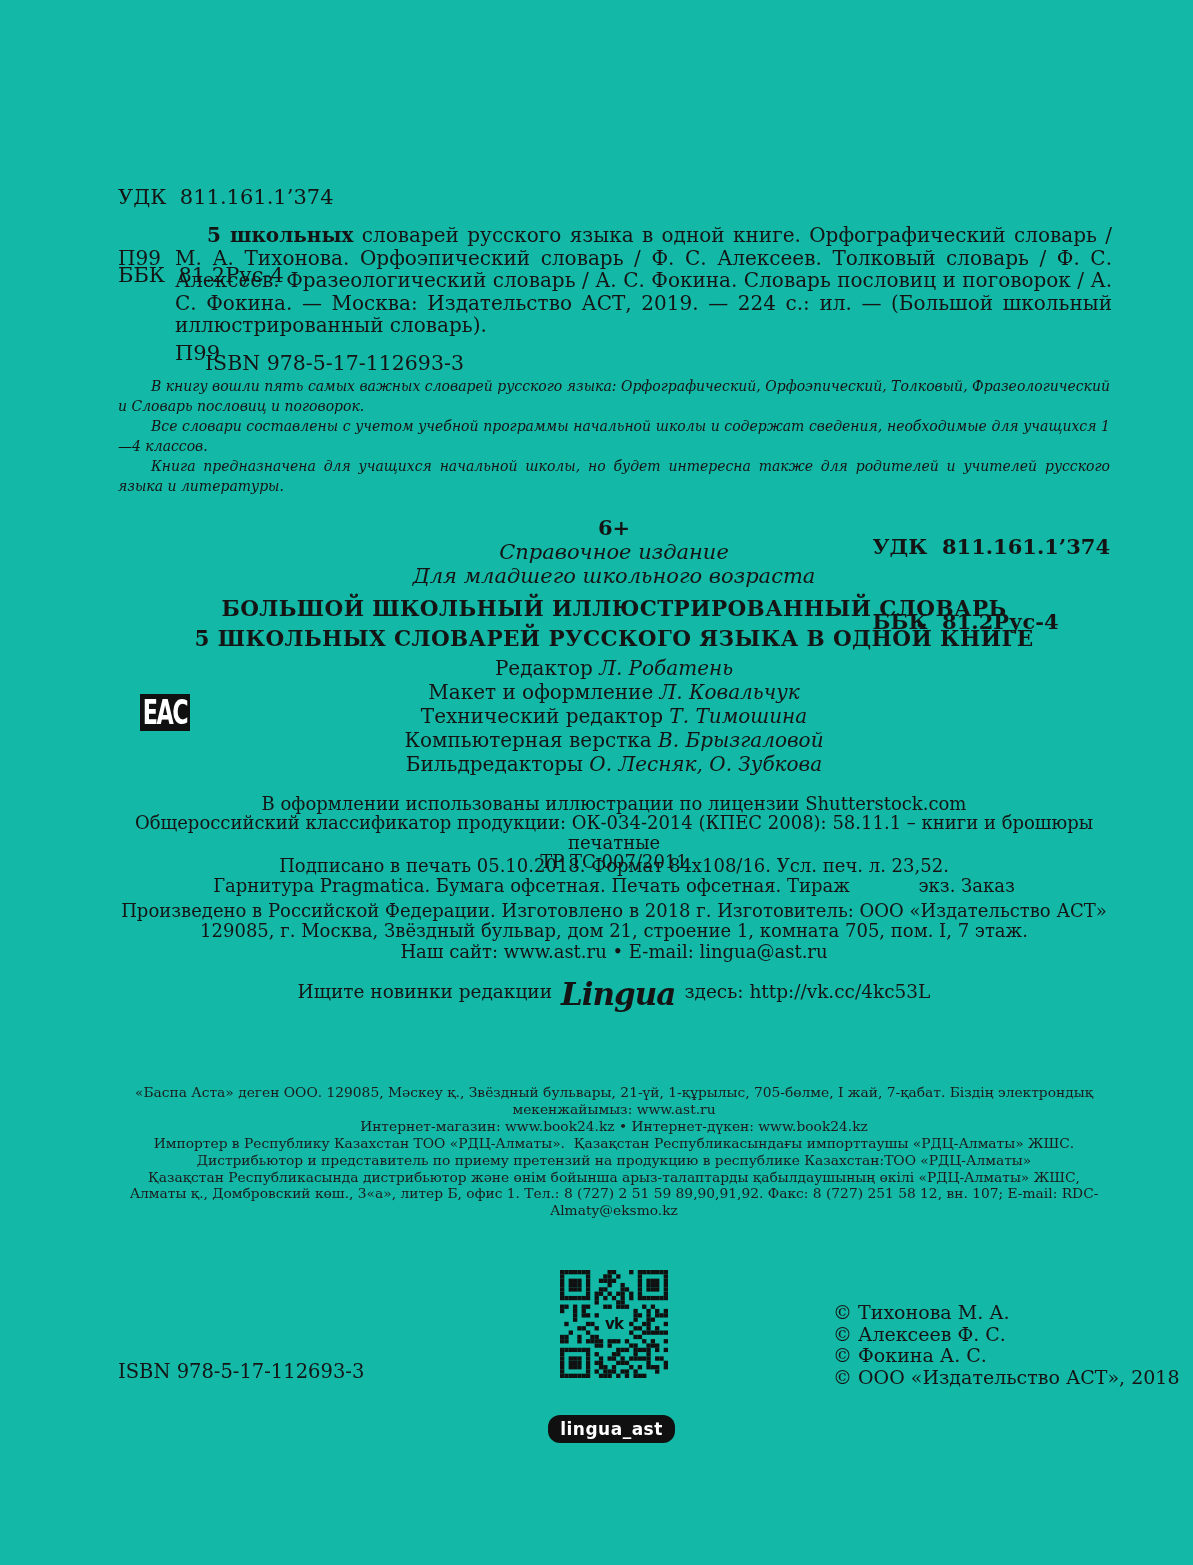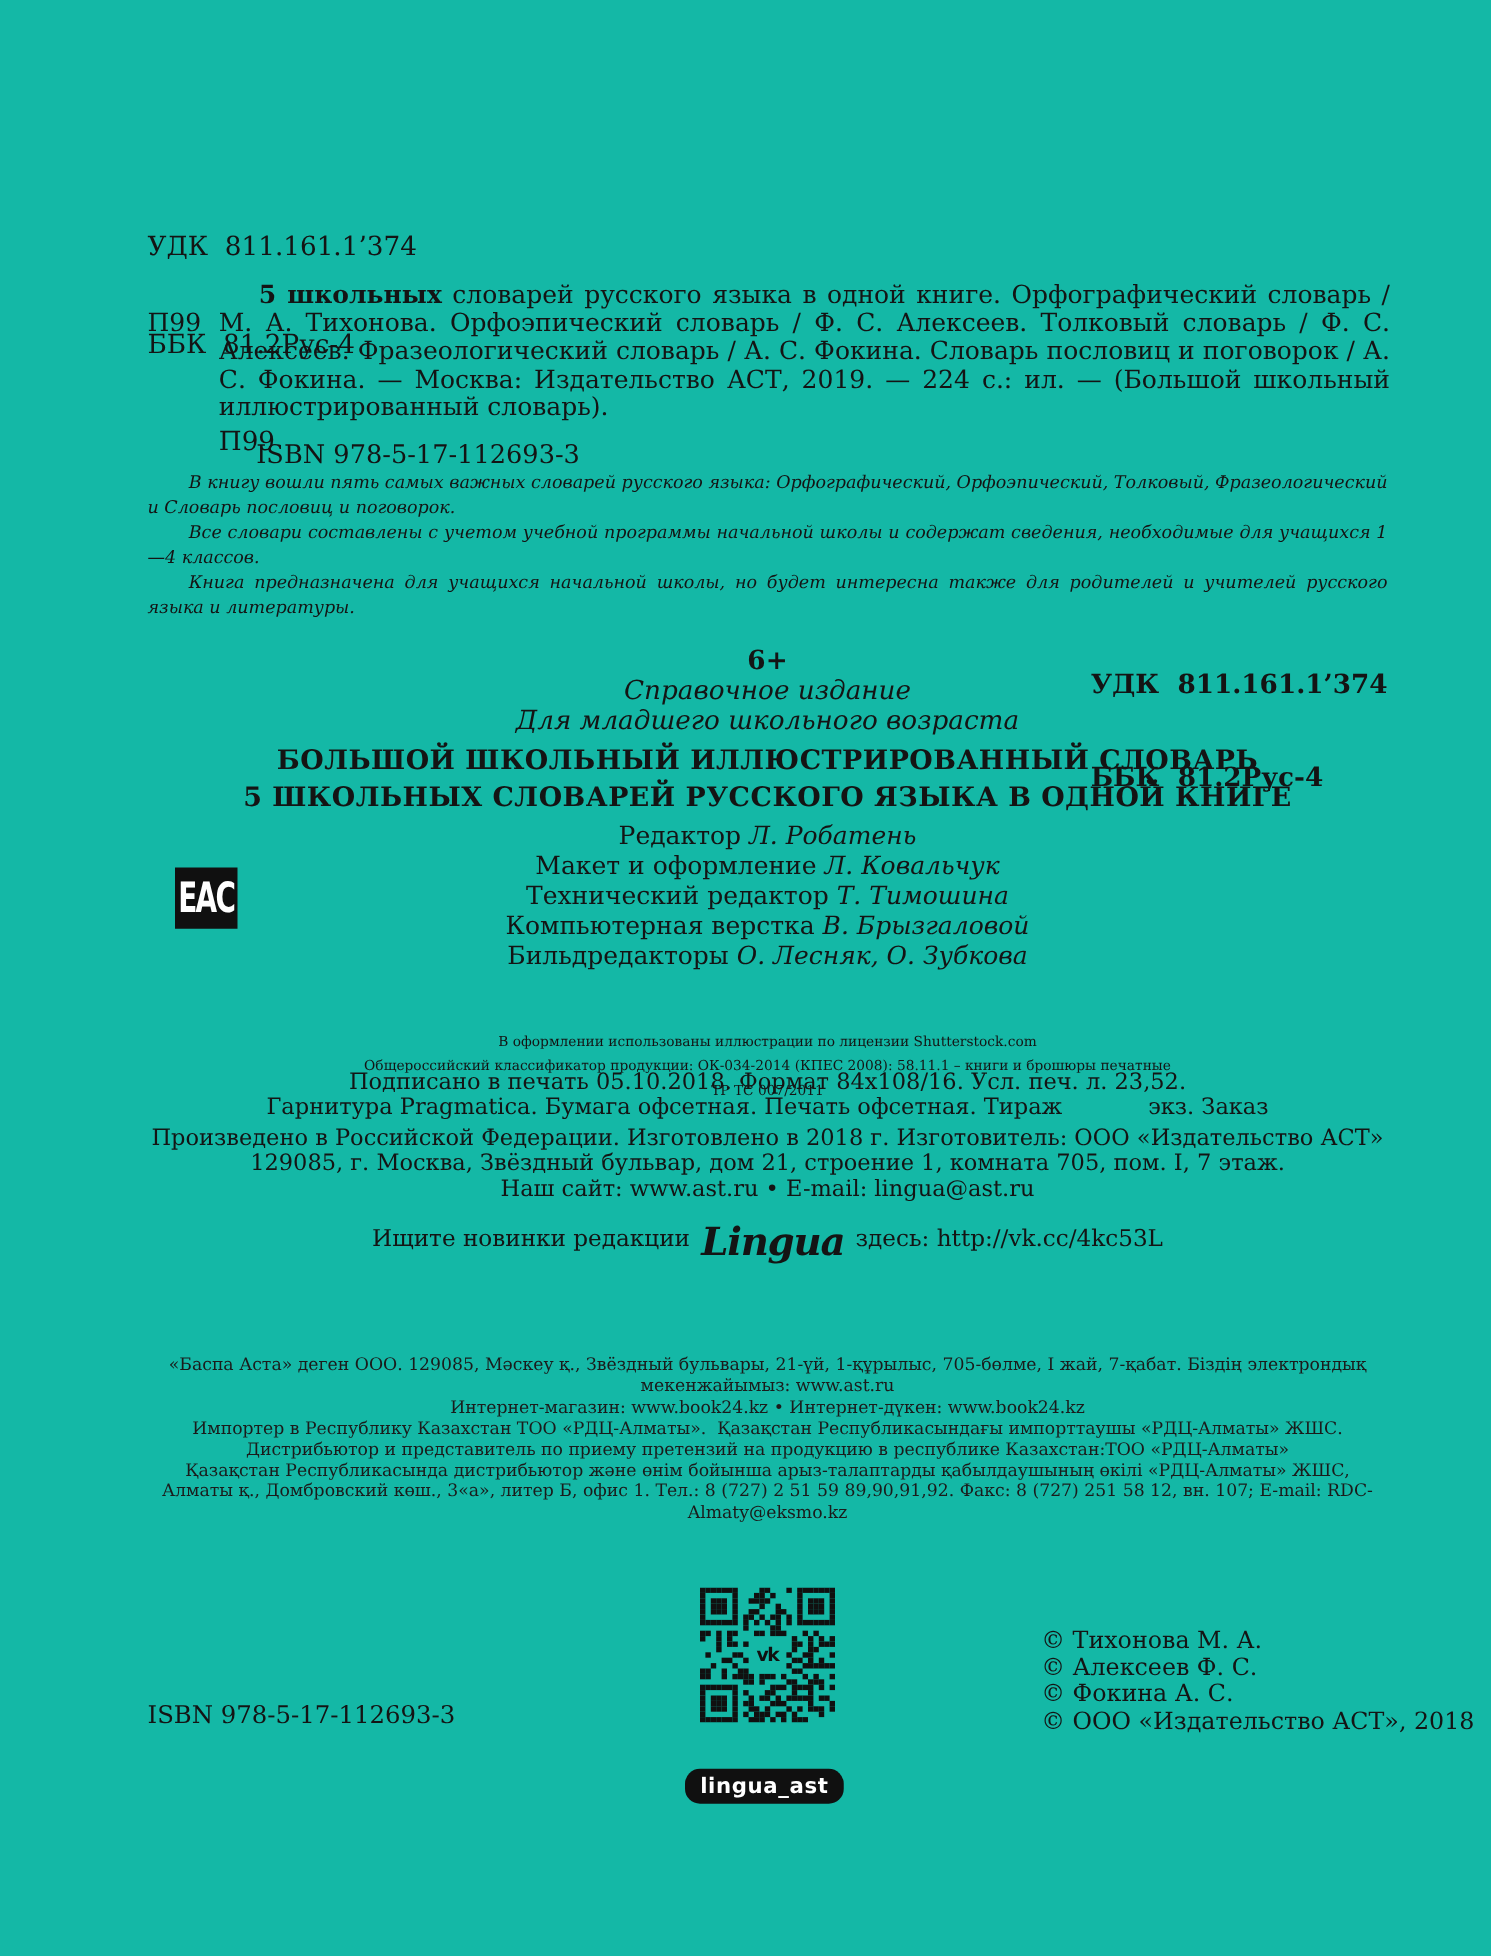--- a/index.html
+++ b/index.html
@@ -29,26 +29,26 @@
   .centered { left:118px; width:992px; text-align:center; }
   .edition-block { top:516px; font-size:21px; line-height:24.2px; }
   .edition-block .age { font-weight:bold; font-style:normal; }
   .edition-block .ital { font-style:italic; }
 
   .book-title { top:594px; font-size:21.5px; font-weight:bold; line-height:30px; letter-spacing:0.4px; }
 
   .staff-block { top:656px; font-size:20px; line-height:24px; }
   .staff-block i { font-style:italic; }
 
-  .eac-mark { left:140px; top:694px; width:50px; height:49px; background:#101010;
-    display:flex; align-items:center; justify-content:center; }
+  .eac-mark { left:140px; top:694px; width:50px; height:37px; background:#101010;
+    display:flex; justify-content:center; }
   .eac-mark span { color:#fff; font-family:"DejaVu Sans","Liberation Sans",sans-serif;
     font-weight:bold; font-size:31px; letter-spacing:-2px; transform:scale(0.72,1.08); display:inline-block; }
 
-  .press-block { top:824px; font-size:11px; line-height:19.4px; }
+  .press-block { top:794px; font-size:18px; line-height:19.4px; }
   .print-block { top:856px; font-size:18px; line-height:19.6px; }
   .manufacture-block { top:901px; font-size:18px; line-height:20.4px; }
 
   .lingua-row { top:968px; height:46px; font-size:18.5px;
     display:flex; align-items:center; justify-content:center; gap:9px; }
   .lingua-logo { font-family:"DejaVu Serif",serif; font-style:italic; font-weight:bold;
     font-size:31px; position:relative; top:3px; letter-spacing:-1px; }
 
   .kz-block { top:1084px; font-size:13.8px; line-height:16.9px; color:#1b1b1b; }
 

